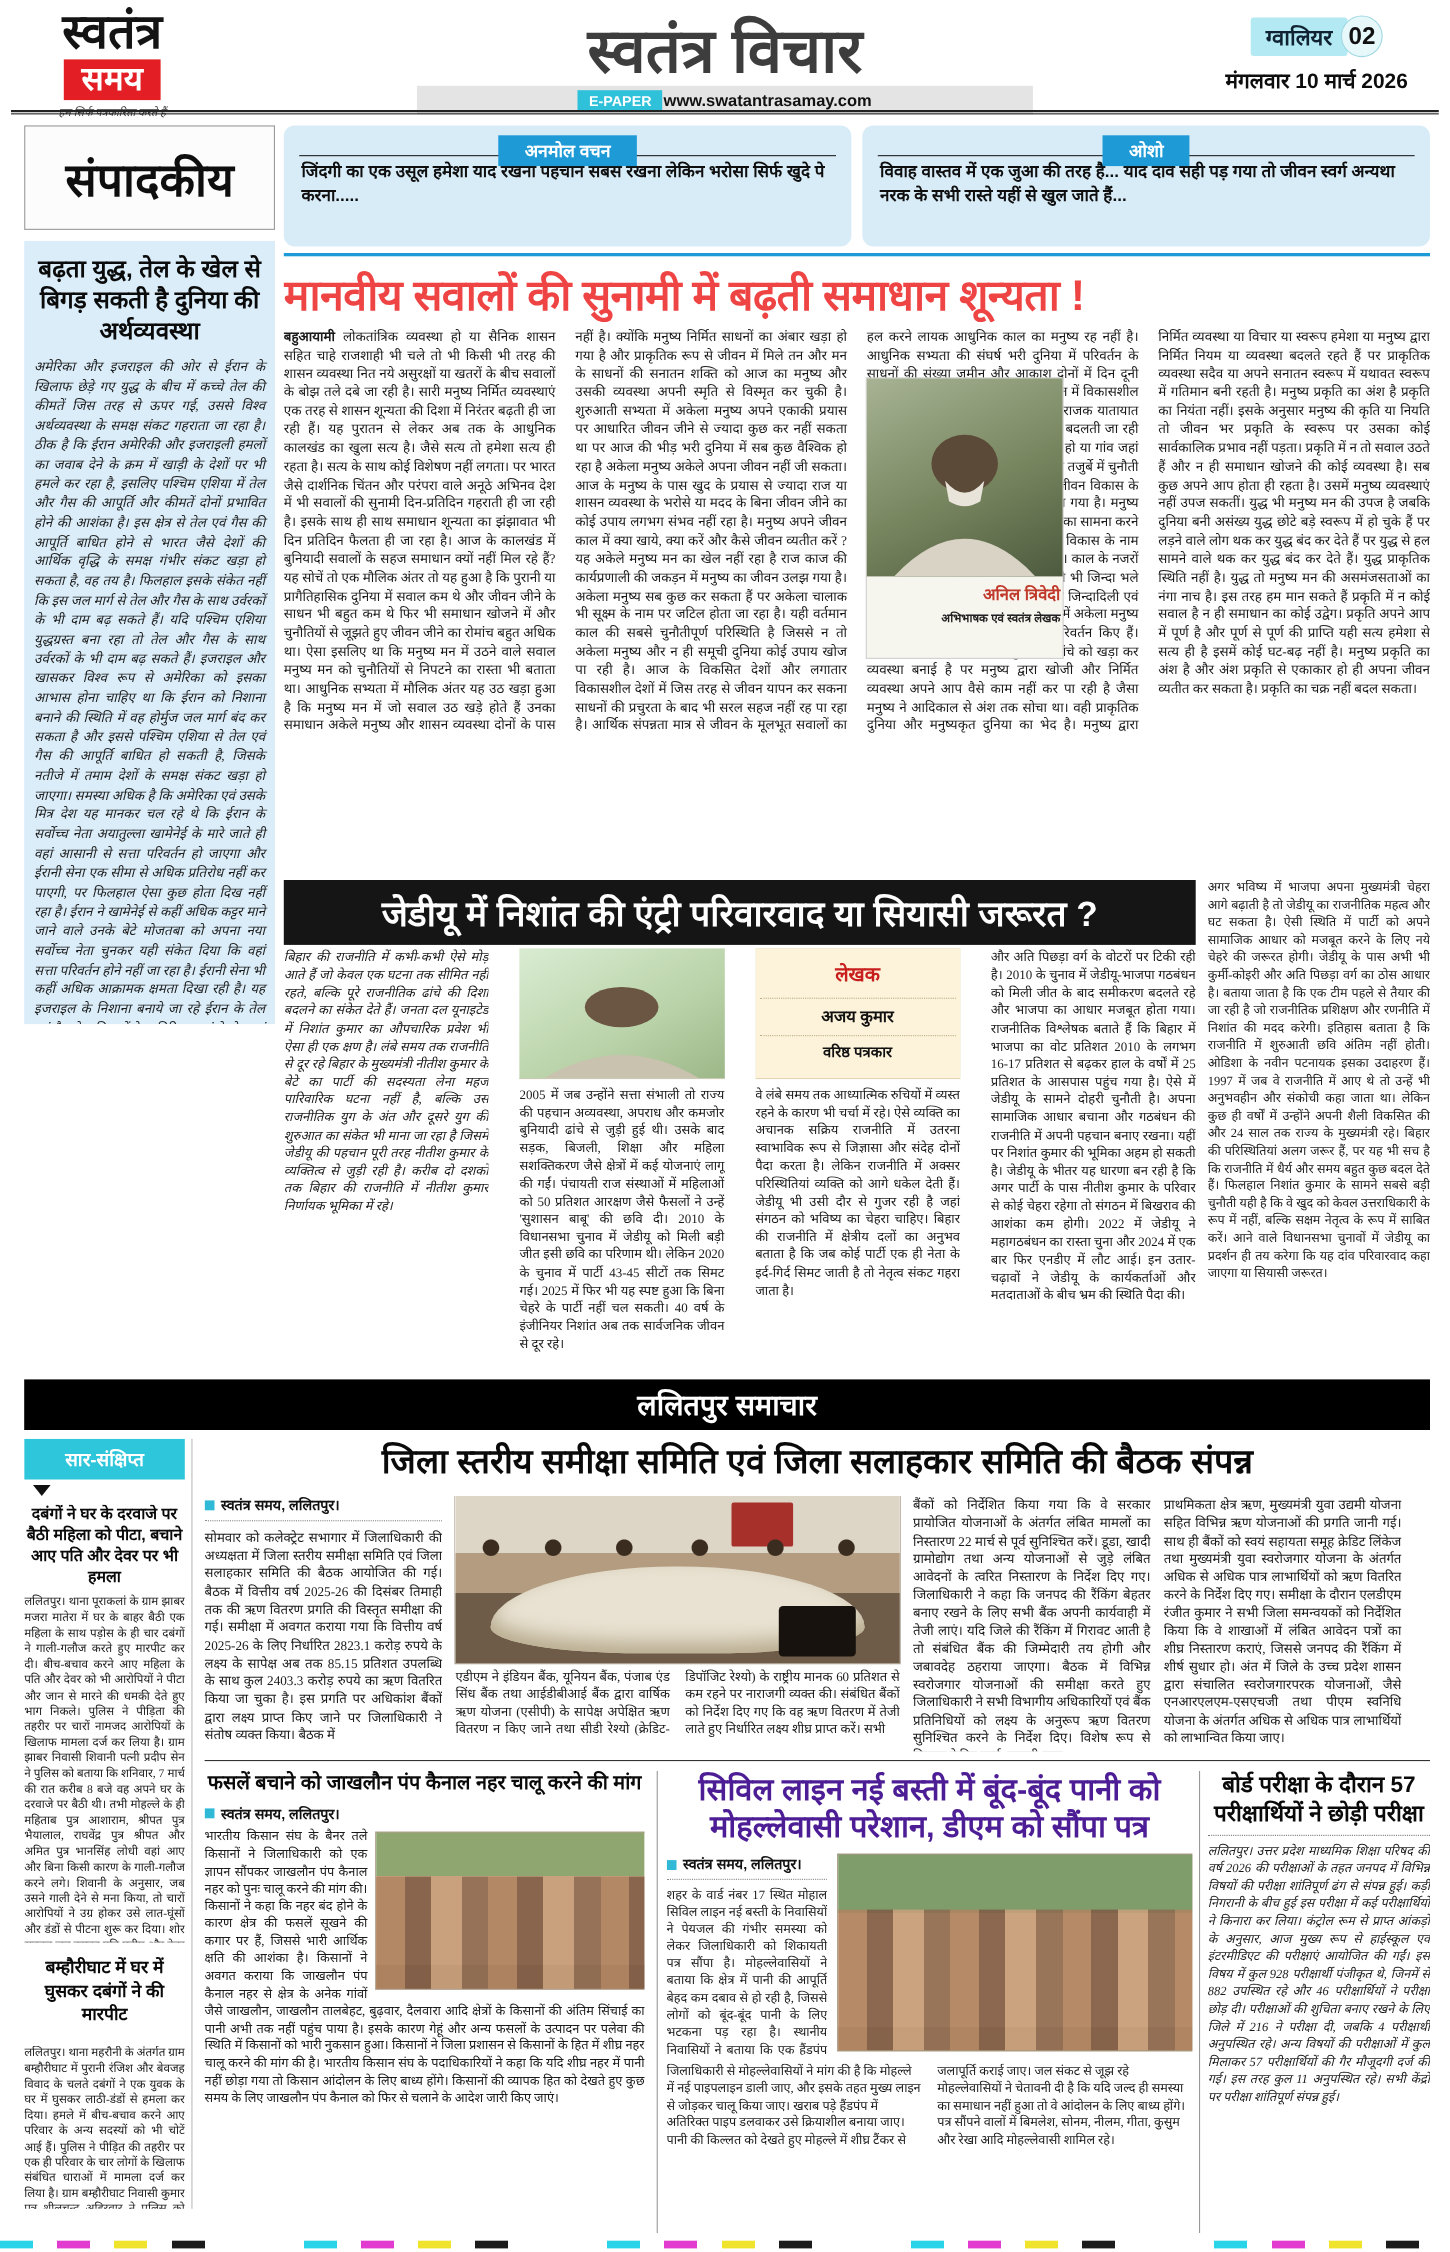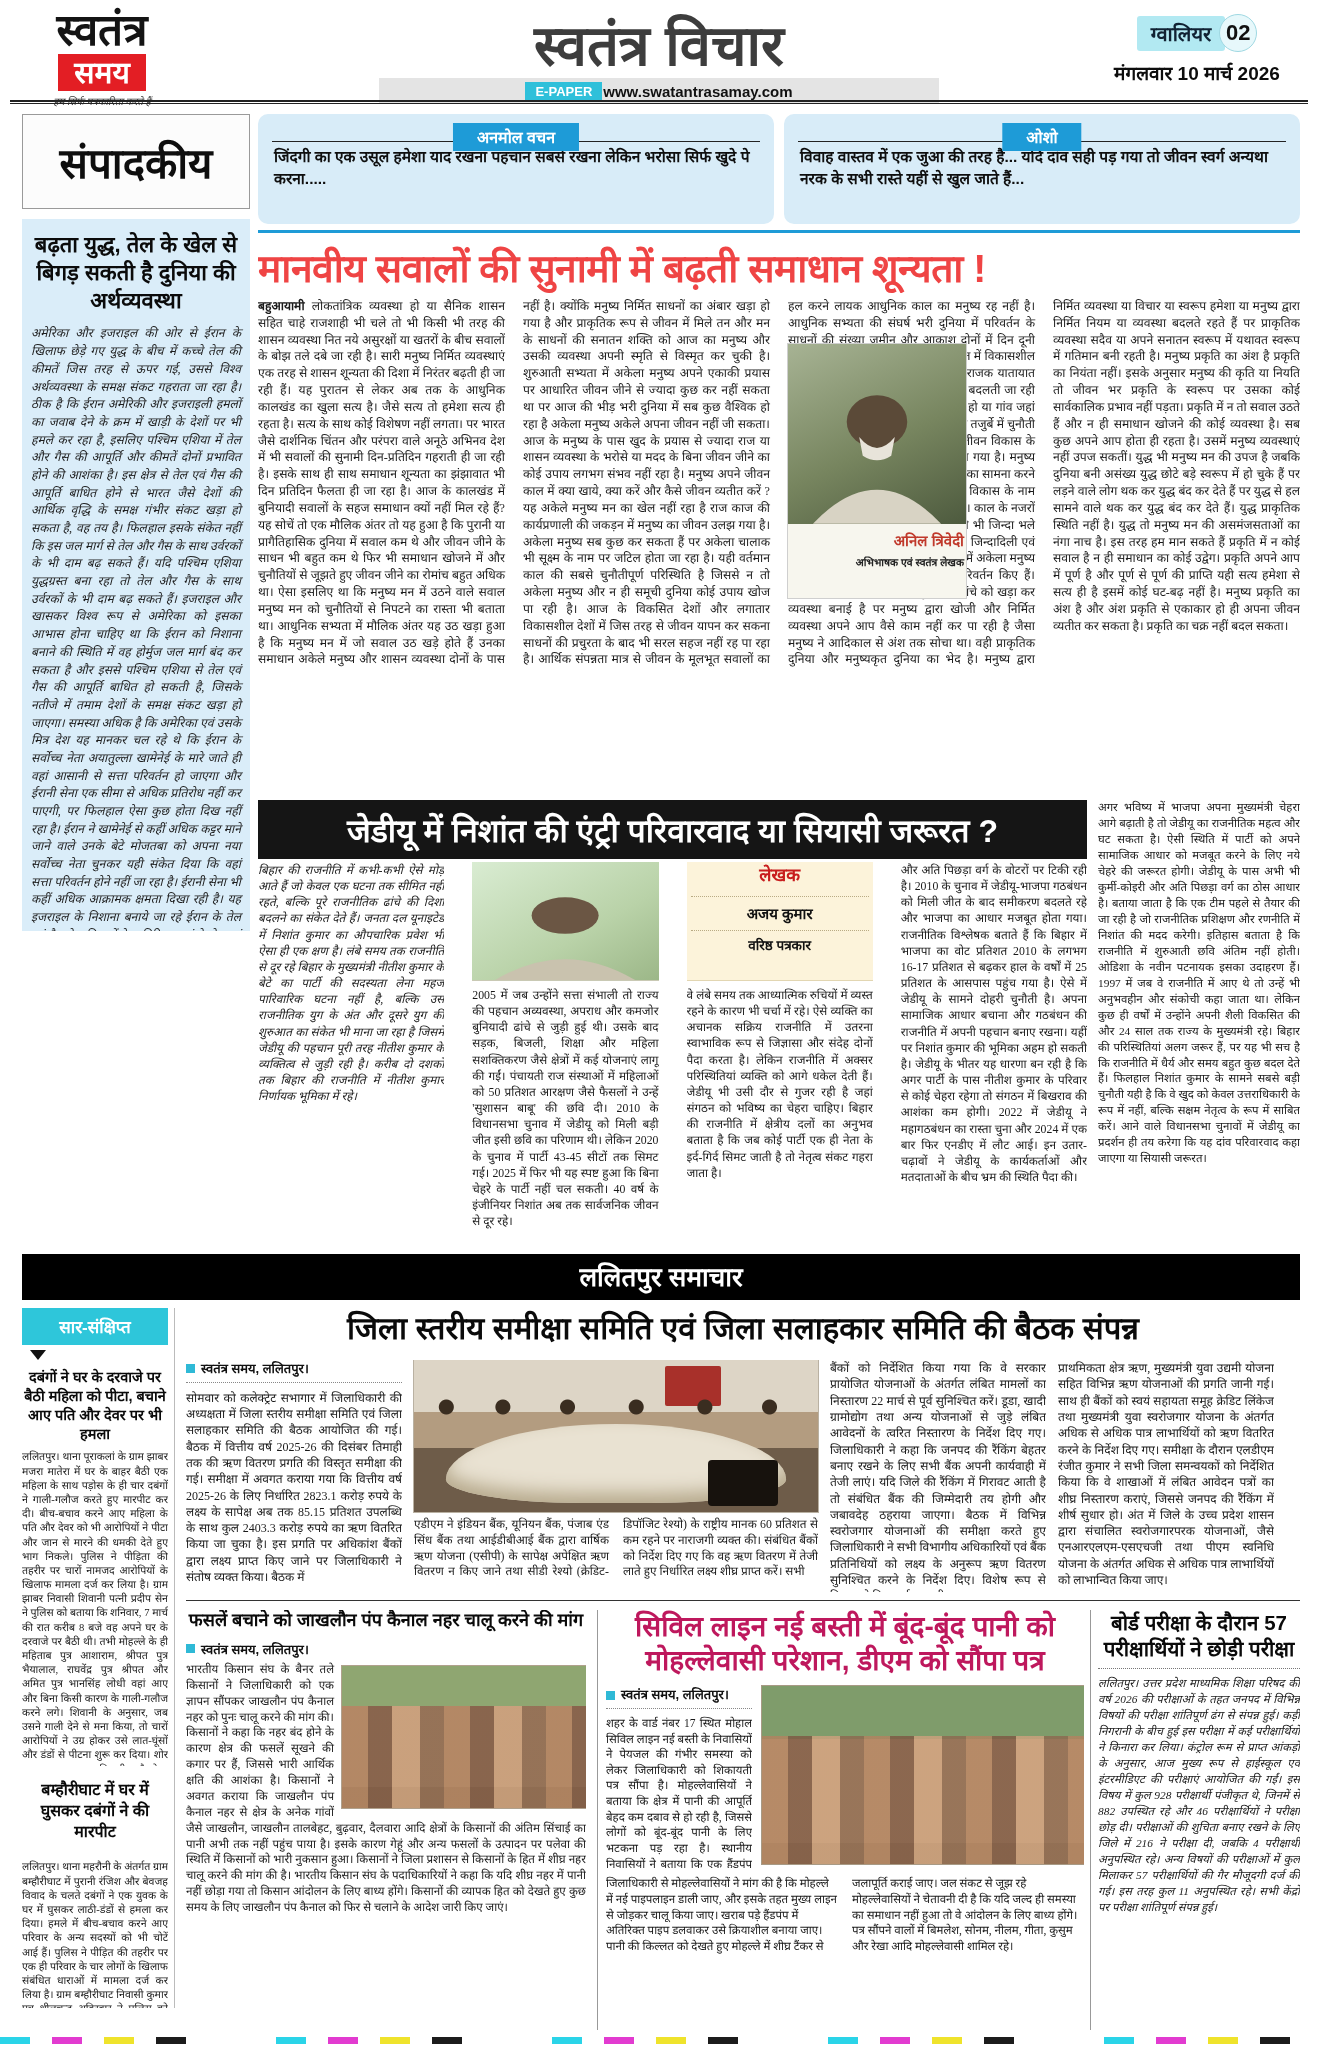--- a/index.html
+++ b/index.html
@@ -65,21 +65,21 @@
   .author-title { font-family:"Liberation Sans", sans-serif; font-weight:bold; font-size:10.5px; color:#222; margin-top:3px; }
 
   
   .jdu-head { left:258px; top:800px; width:829px; background:#151515; color:#fff; text-align:center;
               font-family:"Liberation Sans", sans-serif; font-weight:bold; font-size:32px; padding:8px 0; }
   .jdu-body { left:258px; top:862px; width:829px; height:380px; display:flex; gap:28px; overflow:hidden; }
   .jdu-col { flex:1; font-size:11.8px; line-height:1.37; overflow:hidden; }
   .jdu-intro { font-style:italic; }
   .jdu-photo { width:100%; height:118px; margin-bottom:7px; position:relative; overflow:hidden;
                background:linear-gradient(150deg,#d9ecd2 0%,#b9d2a8 60%,#9cb788 100%); box-shadow:0 0 0 1px #c9c9b4; }
-  .writer-box { background:#fcf3da; box-shadow:0 0 0 1px #e2d6b2; text-align:center; padding:1px 4px; height:118px; margin-bottom:7px; }
+  .writer-box { background:#fcf3da; box-shadow:0 0 0 1px #e2d6b2; text-align:center; padding:12px 4px; height:118px; margin-bottom:7px; }
   .writer-label { font-family:"Liberation Sans", sans-serif; font-weight:bold; font-size:18px; color:#c81e1e; }
   .writer-name { font-family:"Liberation Sans", sans-serif; font-weight:bold; font-size:15px; color:#111;
                  margin-top:8px; padding-top:7px; border-top:1px dotted #b9ab84; }
   .writer-title { font-family:"Liberation Sans", sans-serif; font-weight:bold; font-size:13.5px; color:#111;
                   margin-top:6px; padding-top:6px; border-top:1px dotted #b9ab84; }
   .jdu-right { left:1098px; top:800px; width:202px; height:442px; font-size:11.4px; line-height:1.4; overflow:hidden; }
 
   
   .lp-banner { left:22px; top:1254px; width:1278px; height:46px; background:#000; color:#fff; text-align:center;
                font-family:"Liberation Sans", sans-serif; font-weight:bold; font-size:26px; line-height:46px; }
@@ -133,21 +133,21 @@
              text-align:center; color:#0a0a0a; margin-bottom:8px; }
   .canal-body { font-size:11.6px; line-height:1.37; }
   .canal-photo { float:right; width:244px; height:142px; margin:4px 0 6px 8px; position:relative;
                  background:linear-gradient(#8fa671 0 28%, #c7a482 28% 85%, #9b7b5c 85%);
                  box-shadow:0 0 0 1px #b0a18d; }
   .people-stripes { position:absolute; inset:28% 0 0 0;
                     background:repeating-linear-gradient(90deg,#b08360 0 26px,#7e5a44 26px 50px,#caa07c 50px 78px,#8d6a50 78px 102px); opacity:.85; }
 
   .water { left:606px; top:1610px; width:478px; height:424px; overflow:hidden; }
   .water-h { font-family:"Liberation Sans", sans-serif; font-weight:bold; font-size:28px; line-height:1.22;
-             text-align:center; color:#be185d; margin-bottom:8px; }
+             text-align:center; color:#4c1d95; margin-bottom:8px; }
   .water-row { display:flex; gap:10px; }
   .water-left { width:146px; font-size:11.5px; line-height:1.36; height:182px; overflow:hidden; }
   .water-photo { width:322px; height:178px; position:relative; overflow:hidden;
                  background:linear-gradient(#7f9c6b 0 30%, #d9b48f 30% 88%, #b1906d 88%); box-shadow:0 0 0 1px #a89a85; }
   .water-cols { margin-top:8px; column-count:2; column-gap:14px; font-size:11.5px; line-height:1.36; height:148px; overflow:hidden; }
 
   .exam { left:1098px; top:1610px; width:202px; height:424px; overflow:hidden; }
   .exam-h { font-family:"Liberation Sans", sans-serif; font-weight:bold; font-size:20.5px; line-height:1.28;
             text-align:center; color:#0a0a0a; padding-bottom:6px; border-bottom:1px dotted #777; margin-bottom:7px; }
   .exam-body { font-size:11.4px; line-height:1.4; font-style:italic; }

